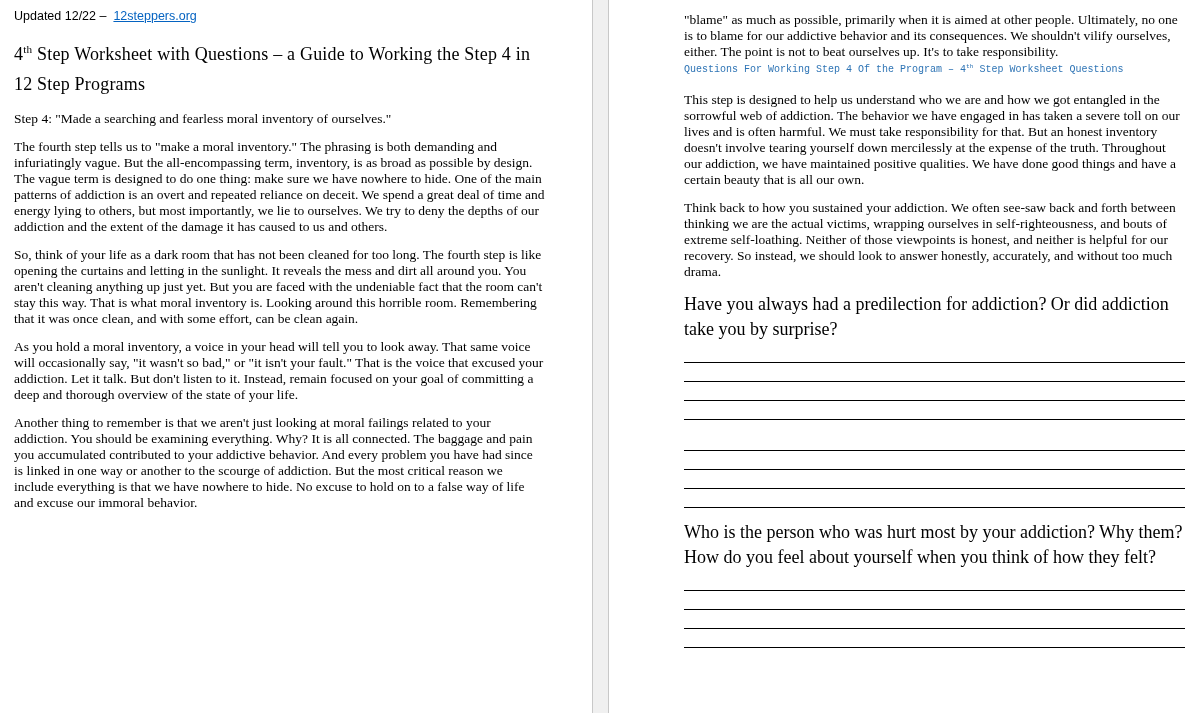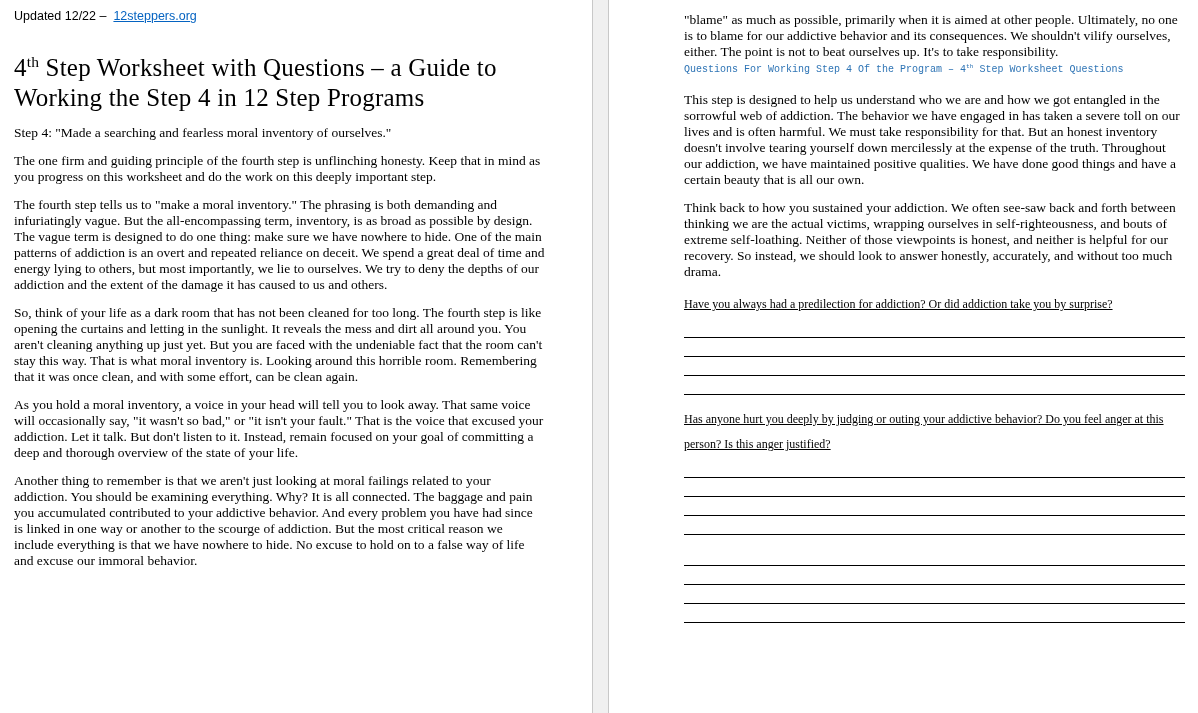--- a/index.html
+++ b/index.html
@@ -42,43 +42,42 @@
     font-family:"Liberation Sans", sans-serif;
     font-size:12.5px; line-height:14px;
   }
   .meta-line a{
     color:var(--link-blue); text-decoration:underline; cursor:pointer;
   }
 
   .doc-title{
     font-family:"Liberation Serif", serif;
     font-weight:400;
-    font-size:25px; line-height:30px;
-    margin-top:30px;
+    font-size:18px; line-height:30px;
+    margin-top:16px;
     letter-spacing:0.2px;
   }
 
   p.body-para{
     font-size:13.5px; line-height:16px;
     margin-top:12px;
     text-align:left;
   }
 
   h2.section-heading{
     font-family:Liberation Mono, monospace;
     font-weight:400;
     color:var(--heading-blue);
     font-size:10px; line-height:20px;
   }
 
   .question-block{ margin-top:12px; }
   p.question{
-    font-size:12px; line-height:25px;
+    font-size:18px; line-height:25px;
     margin-top:0;
-    text-decoration:underline;
   }
   .answer-lines{ margin-top:2px; }
   .answer-line{
     height:19px;
     border-bottom:1px solid var(--line-color);
   }
 
   sup{ font-size:0.62em; line-height:0; vertical-align:super; }
 </style>
 </head>
@@ -89,21 +88,20 @@
   <div class="page page-left">
     <div class="meta-line">
       <span>Updated 12/22 –</span>
       <span>&nbsp;</span><a href="#">12steppers.org</a>
     </div>
 
     <h1 class="doc-title">4<sup>th</sup> Step Worksheet with Questions – a Guide to Working the Step 4 in 12 Step Programs</h1>
 
     <div>
         <p class="body-para">Step 4: "Made a searching and fearless moral inventory of ourselves."</p>
-        <p class="body-para">The one firm and guiding principle of the fourth step is unflinching honesty. Keep that in mind as you progress on this worksheet and do the work on this deeply important step.</p>
         <p class="body-para">The fourth step tells us to "make a moral inventory." The phrasing is both demanding and infuriatingly vague. But the all-encompassing term, inventory, is as broad as possible by design. The vague term is designed to do one thing: make sure we have nowhere to hide. One of the main patterns of addiction is an overt and repeated reliance on deceit. We spend a great deal of time and energy lying to others, but most importantly, we lie to ourselves. We try to deny the depths of our addiction and the extent of the damage it has caused to us and others.</p>
         <p class="body-para">So, think of your life as a dark room that has not been cleaned for too long. The fourth step is like opening the curtains and letting in the sunlight. It reveals the mess and dirt all around you. You aren't cleaning anything up just yet. But you are faced with the undeniable fact that the room can't stay this way. That is what moral inventory is. Looking around this horrible room. Remembering that it was once clean, and with some effort, can be clean again.</p>
       </div>
 
 
     <div>
         <p class="body-para">As you hold a moral inventory, a voice in your head will tell you to look away. That same voice will occasionally say, "it wasn't so bad," or "it isn't your fault." That is the voice that excused your addiction. Let it talk. But don't listen to it. Instead, remain focused on your goal of committing a deep and thorough overview of the state of your life.</p>
         <p class="body-para">Another thing to remember is that we aren't just looking at moral failings related to your addiction. You should be examining everything. Why? It is all connected. The baggage and pain you accumulated contributed to your addictive behavior. And every problem you have had since is linked in one way or another to the scourge of addiction. But the most critical reason we include everything is that we have nowhere to hide. No excuse to hold on to a false way of life and excuse our immoral behavior.</p>
       </div>
   </div>
@@ -126,29 +124,29 @@
         <div class="question-block">
           <p class="question">Have you always had a predilection for addiction? Or did addiction take you by surprise?</p>
           <div class="answer-lines">
             <div class="answer-line"></div>
             <div class="answer-line"></div>
             <div class="answer-line"></div>
             <div class="answer-line"></div>
           </div>
         </div>
         <div class="question-block">
-          <p class="question">Has anyone hurt you deeply by judging or outing your addictive behavior? Do you feel anger at this person? Is this anger justified?</p>
           <div class="answer-lines">
             <div class="answer-line"></div>
             <div class="answer-line"></div>
             <div class="answer-line"></div>
             <div class="answer-line"></div>
           </div>
         </div>
         <div class="question-block">
+          <p class="question">Who is the person who was hurt most by your addiction? Why them? How do you feel about yourself when you think of how they felt?</p>
           <div class="answer-lines">
             <div class="answer-line"></div>
             <div class="answer-line"></div>
             <div class="answer-line"></div>
             <div class="answer-line"></div>
           </div>
         </div>
       </div>
   </div>
 

